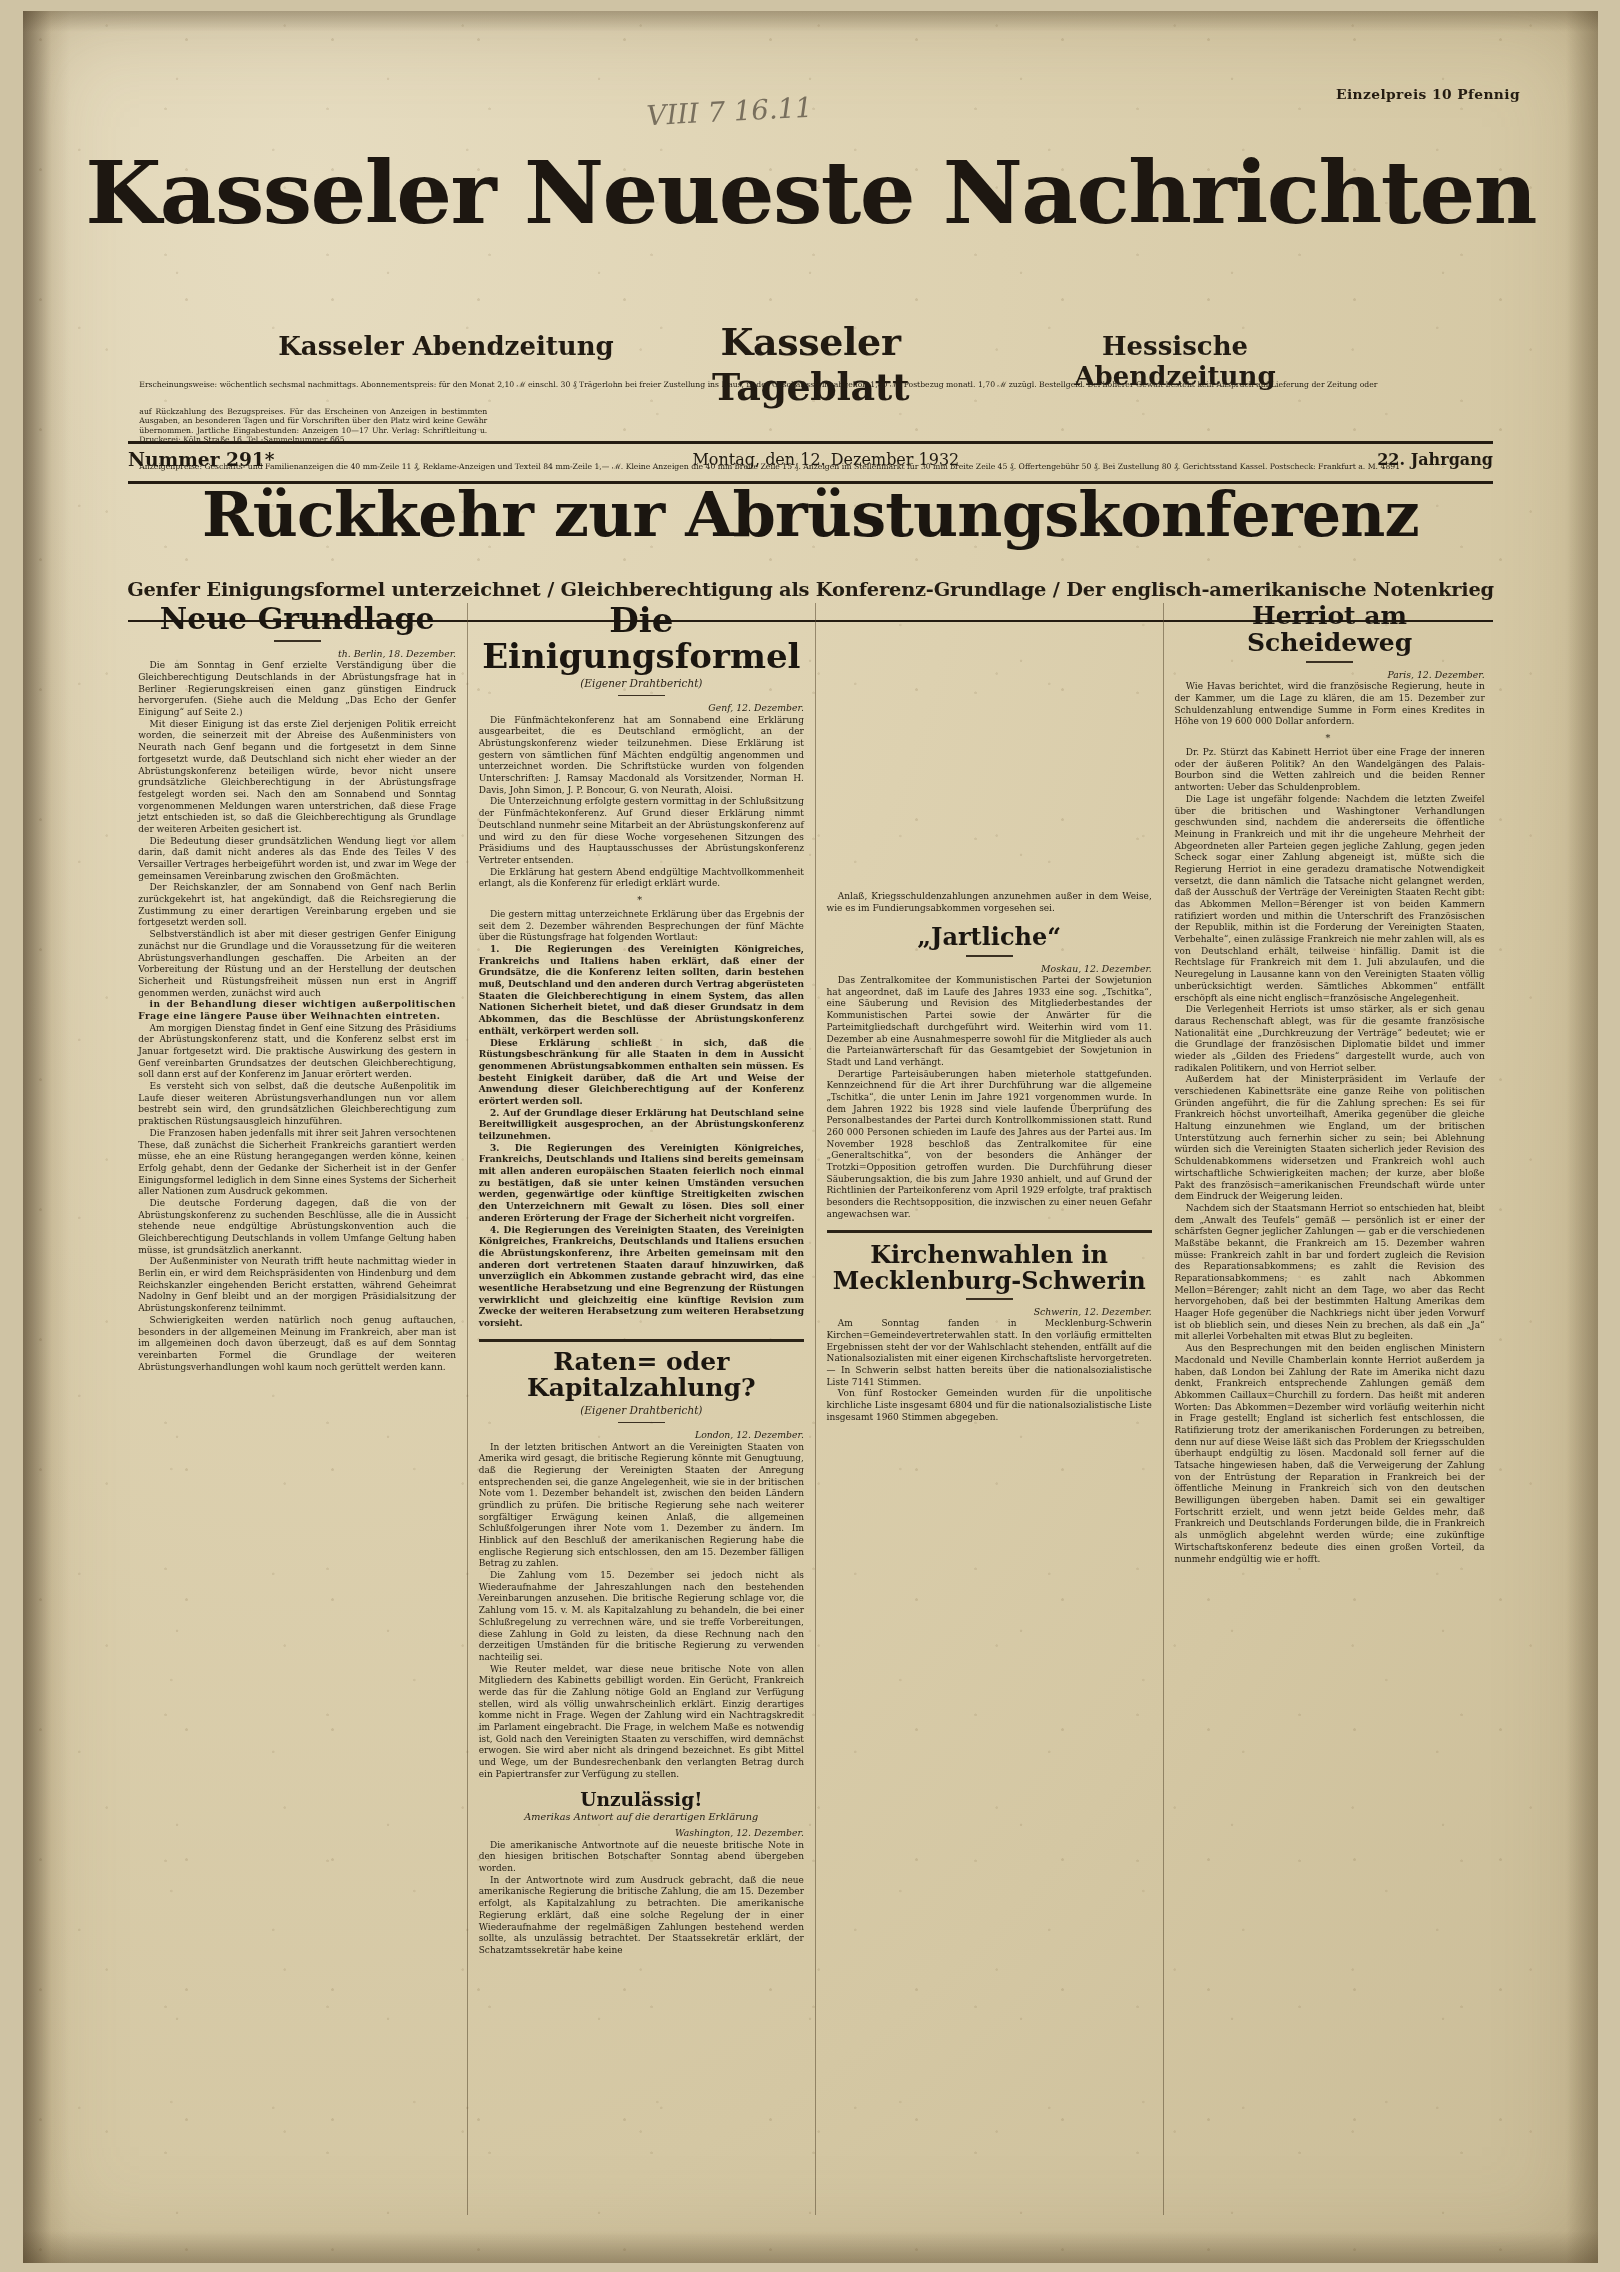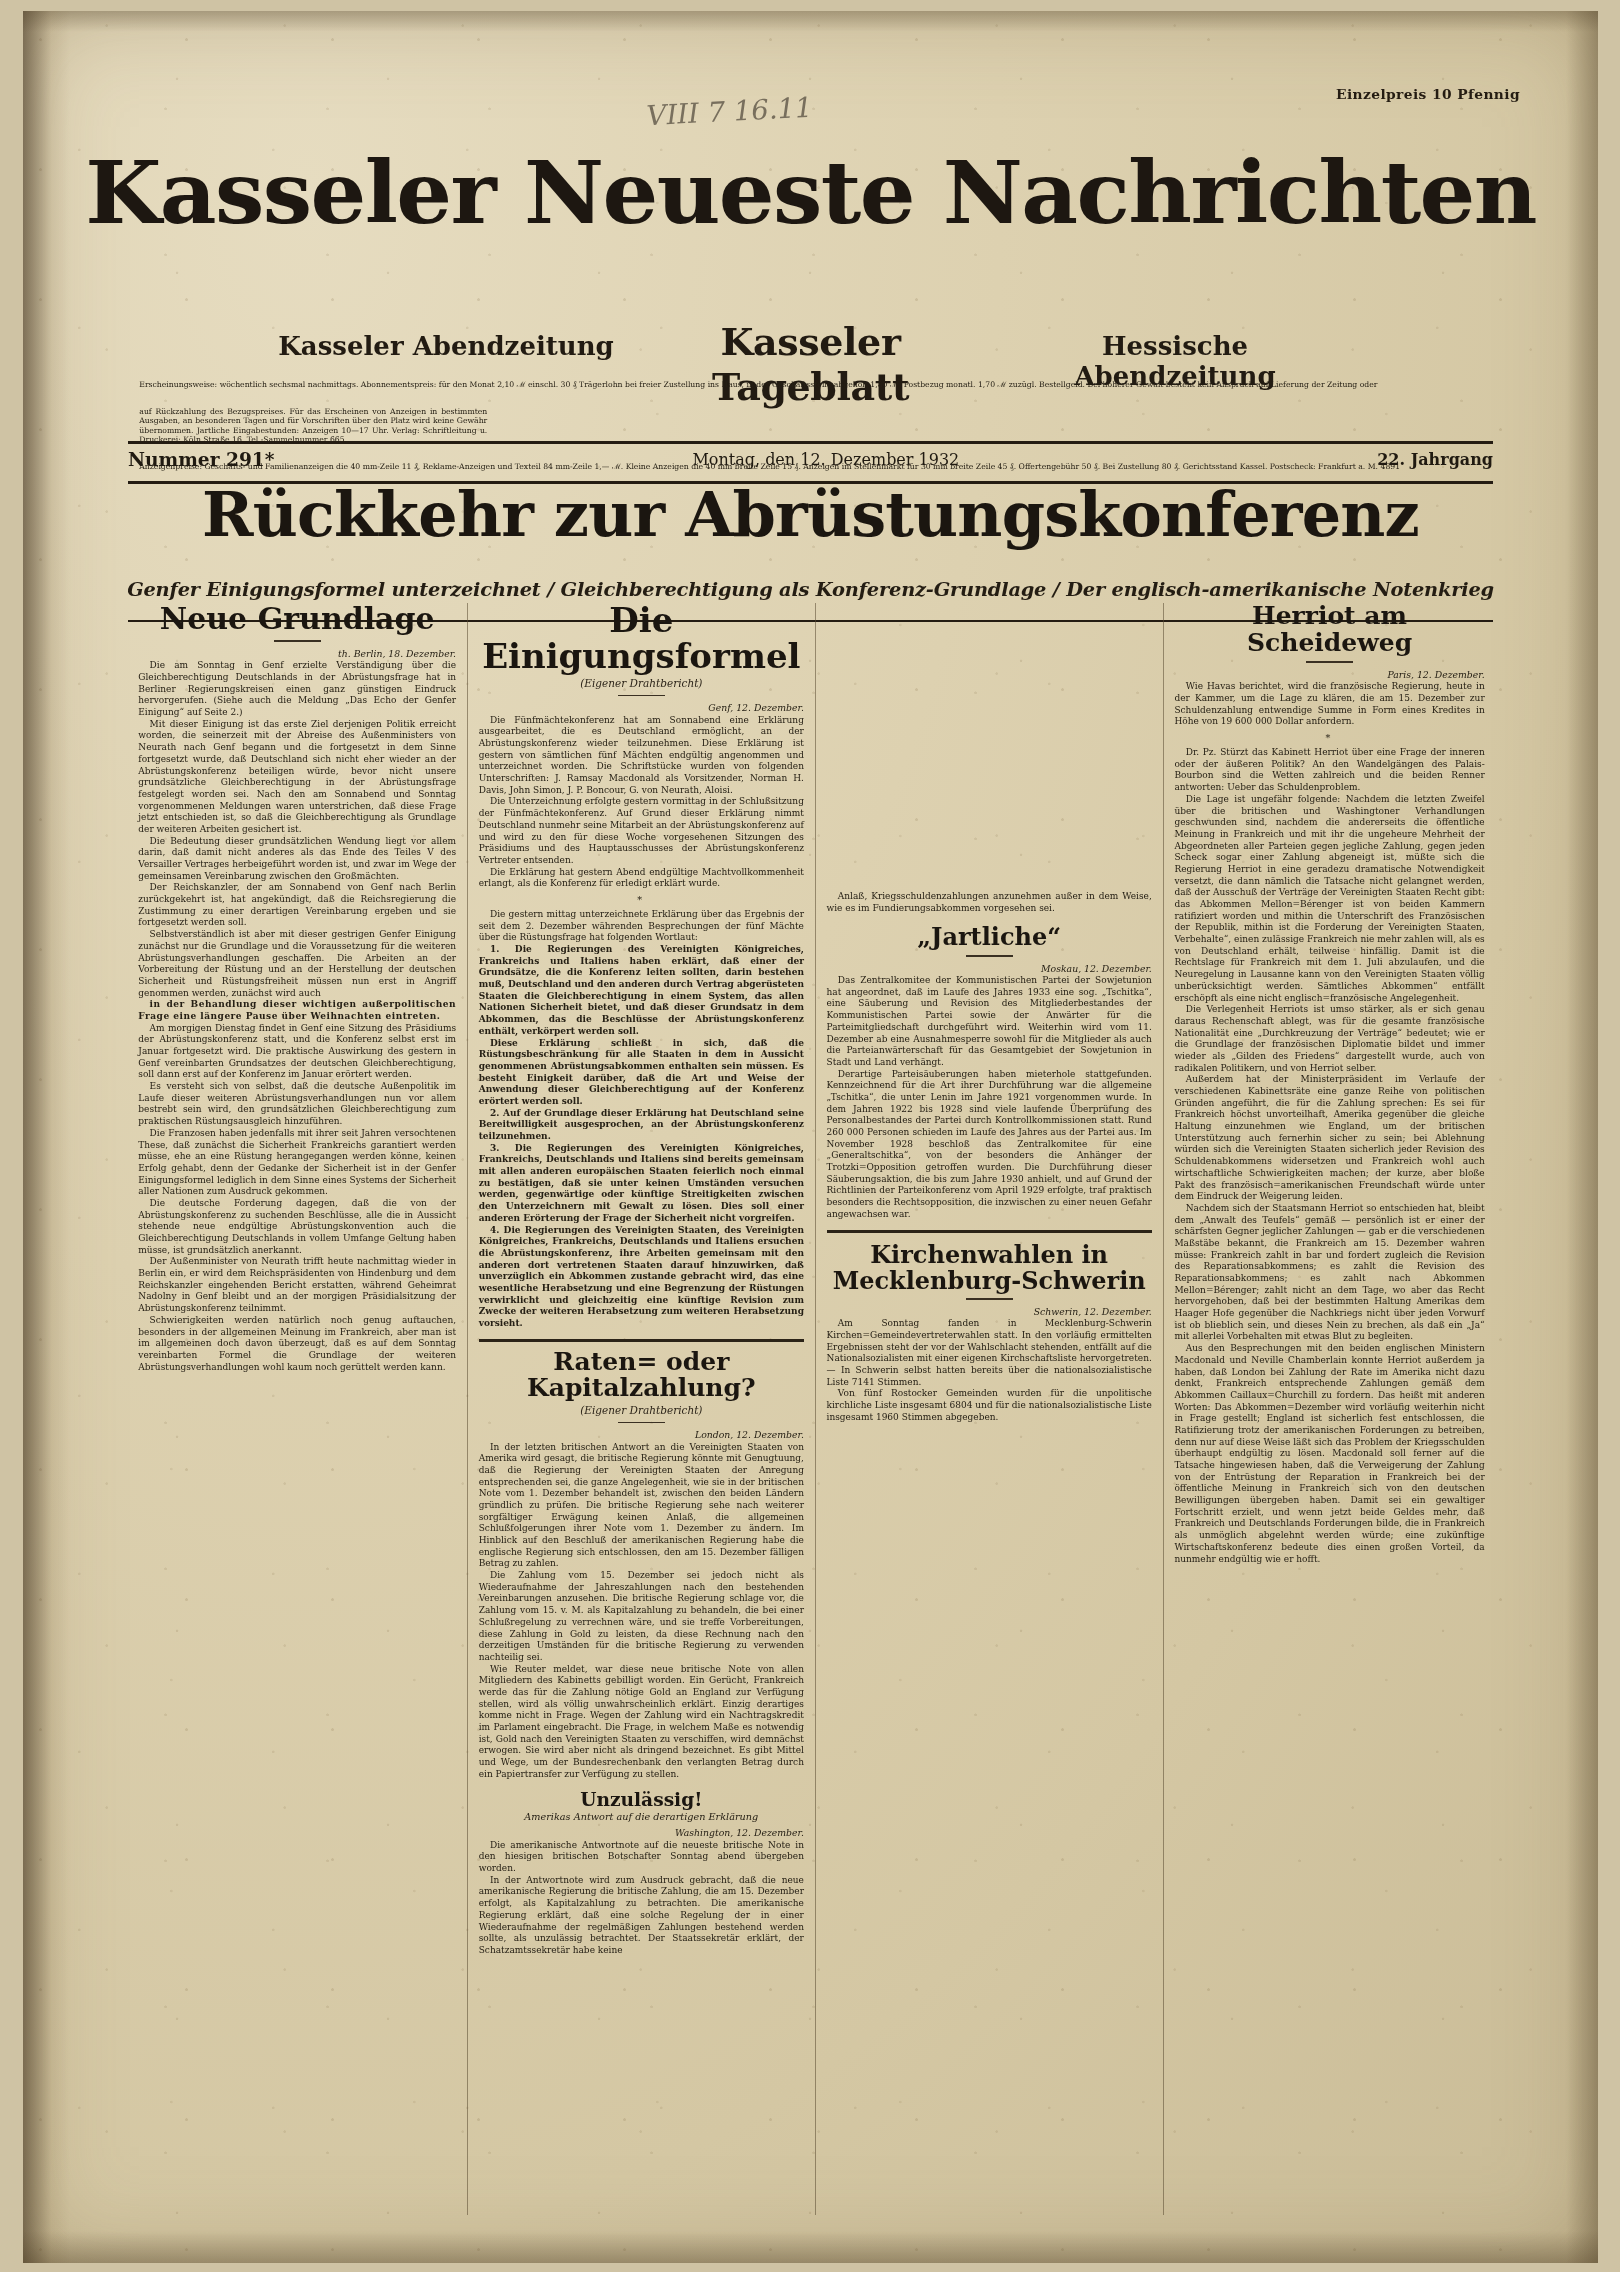--- a/index.html
+++ b/index.html
@@ -118,21 +118,21 @@
     position:absolute;left:97px;right:97px;top:472px;
     text-align:center;
     font-family:"DejaVu Serif",serif;font-weight:bold;
     font-size:62px;line-height:1.02;color:#1b1610;
     letter-spacing:-0.8px;
   }
   #subhead{
     position:absolute;left:97px;right:97px;top:567px;
     text-align:center;
     font-family:"DejaVu Serif",serif;font-weight:bold;
-    font-size:19.4px;color:#241d13;letter-spacing:-0.2px;font-style:italic;
+    font-size:19.4px;color:#241d13;letter-spacing:-0.2px;
   }
   #rule3{top:609px;height:1.6px;left:105px;right:105px;}
 
   
   #cols{
     position:absolute;left:104px;top:592px;width:1369px;height:1612px;
     display:flex;
   }
   .col{
     position:relative;

